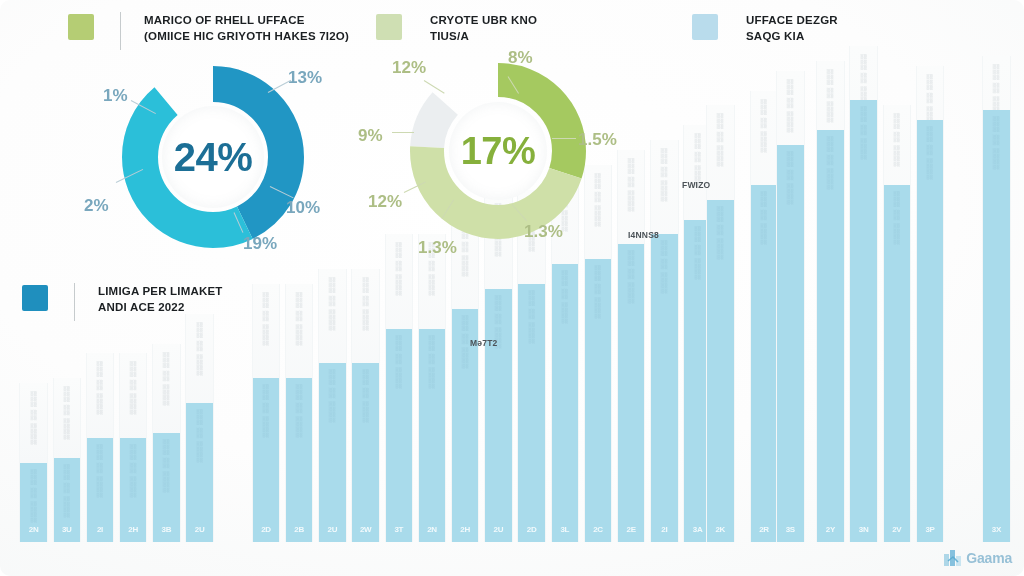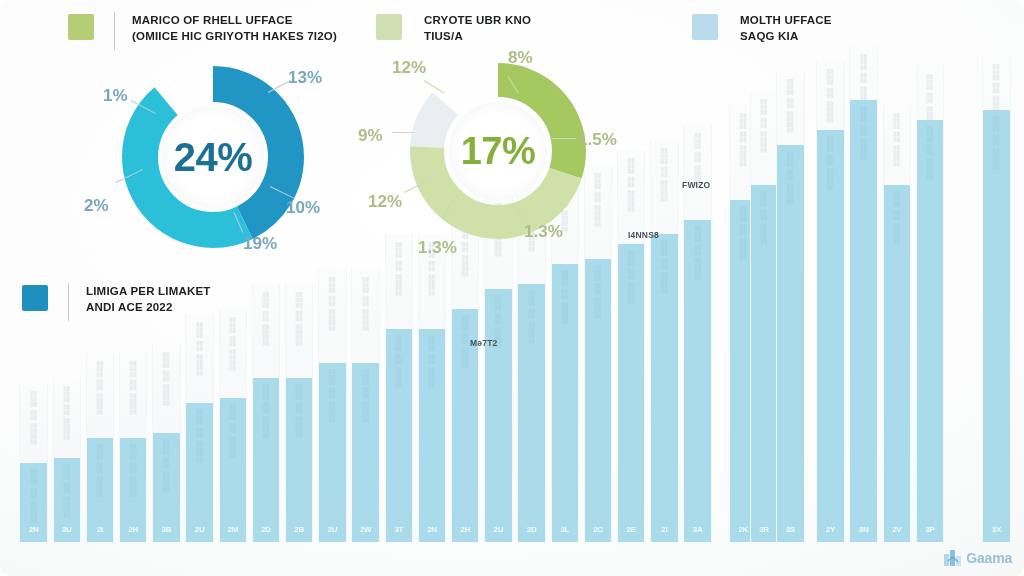--- a/index.html
+++ b/index.html
@@ -22,21 +22,21 @@
       radial-gradient(ellipse 900px 500px at 45% 35%, #ffffff 0%, #fdfdfd 55%, #f6f8f8 100%);
     border-radius: 10px;
     overflow: hidden;
   }
 
   
   .legend {
     position: absolute;
     display: flex;
     align-items: flex-start;
-    gap: 6px;
+    gap: 12px;
   }
   .legend .swatch {
     width: 26px;
     height: 26px;
     border-radius: 2px;
     flex: 0 0 auto;
     margin-top: 2px;
   }
   .legend .divider {
     width: 1px;
@@ -245,29 +245,20 @@
       </div>
       <div class="bar-slot" style="left: 185.32px; width: 26.56px;">
         <div class="bar-track" style="height: 228.231px; display: flex; flex-direction: column; justify-content: flex-end;">
           <div class="bar-ghosttext ontrack">▒▒▒ ▒▒ ▒▒▒▒</div>
           <div class="bar-fill" style="height: 138.923px; background: rgb(169, 219, 235);">
             <div class="bar-ghosttext onfill">▒▒▒ ▒▒ ▒▒▒▒</div>
             <div class="bar-xlabel">2U</div>
           </div>
         </div>
       </div>
-      <div class="bar-slot" style="left: 218.52px; width: 26.56px;">
-        <div class="bar-track" style="height: 233.192px; display: flex; flex-direction: column; justify-content: flex-end;">
-          <div class="bar-ghosttext ontrack">▒▒▒ ▒▒ ▒▒▒▒</div>
-          <div class="bar-fill" style="height: 143.885px; background: rgb(169, 219, 235);">
-            <div class="bar-ghosttext onfill">▒▒▒ ▒▒ ▒▒▒▒</div>
-            <div class="bar-xlabel">2M</div>
-          </div>
-        </div>
-      </div>
       <div class="bar-slot" style="left: 251.72px; width: 26.56px;">
         <div class="bar-track" style="height: 258px; display: flex; flex-direction: column; justify-content: flex-end;">
           <div class="bar-ghosttext ontrack">▒▒▒ ▒▒ ▒▒▒▒</div>
           <div class="bar-fill" style="height: 163.731px; background: rgb(169, 219, 235);">
             <div class="bar-ghosttext onfill">▒▒▒ ▒▒ ▒▒▒▒</div>
             <div class="bar-xlabel">2D</div>
           </div>
         </div>
       </div>
       <div class="bar-slot" style="left: 284.92px; width: 26.56px;">
@@ -380,21 +371,21 @@
       </div>
       <div class="bar-slot" style="left: 683.32px; width: 26.56px;">
         <div class="bar-track" style="height: 416.769px; display: flex; flex-direction: column; justify-content: flex-end;">
           <div class="bar-ghosttext ontrack">▒▒▒ ▒▒ ▒▒▒▒</div>
           <div class="bar-fill" style="height: 322.5px; background: rgb(169, 219, 235);">
             <div class="bar-ghosttext onfill">▒▒▒ ▒▒ ▒▒▒▒</div>
             <div class="bar-xlabel">3A</div>
           </div>
         </div>
       </div>
-      <div class="bar-slot" style="left: 729px; width: 26.56px;">
+      <div class="bar-slot" style="left: 706px; width: 26.56px;">
         <div class="bar-track" style="height: 436.615px; display: flex; flex-direction: column; justify-content: flex-end;">
           <div class="bar-ghosttext ontrack">▒▒▒ ▒▒ ▒▒▒▒</div>
           <div class="bar-fill" style="height: 342.346px; background: rgb(169, 219, 235);">
             <div class="bar-ghosttext onfill">▒▒▒ ▒▒ ▒▒▒▒</div>
             <div class="bar-xlabel">2K</div>
           </div>
         </div>
       </div>
       <div class="bar-slot" style="left: 749.72px; width: 26.56px;">
         <div class="bar-track" style="height: 451.5px; display: flex; flex-direction: column; justify-content: flex-end;">
@@ -550,21 +541,21 @@
     <div class="ltext">
       <span>CRYOTE UBR KNO</span>
       <span>TIUS/A</span>
     </div>
   </div>
 
   <div class="legend" id="legend-3">
     <div class="swatch" style="background: rgb(185, 220, 236);"></div>
 
     <div class="ltext">
-      <span>MOLTH UFFACE</span>
+      <span>UFFACE DEZGR</span>
       <span>SAQG KIA</span>
     </div>
   </div>
 
   <div class="legend" id="legend-4">
     <div class="swatch" style="background: rgb(31, 143, 190);"></div>
     <div class="divider"></div>
     <div class="ltext">
       <span>LIMIGA PER LIMAKET</span>
       <span>ANDI ACE 2022</span>

